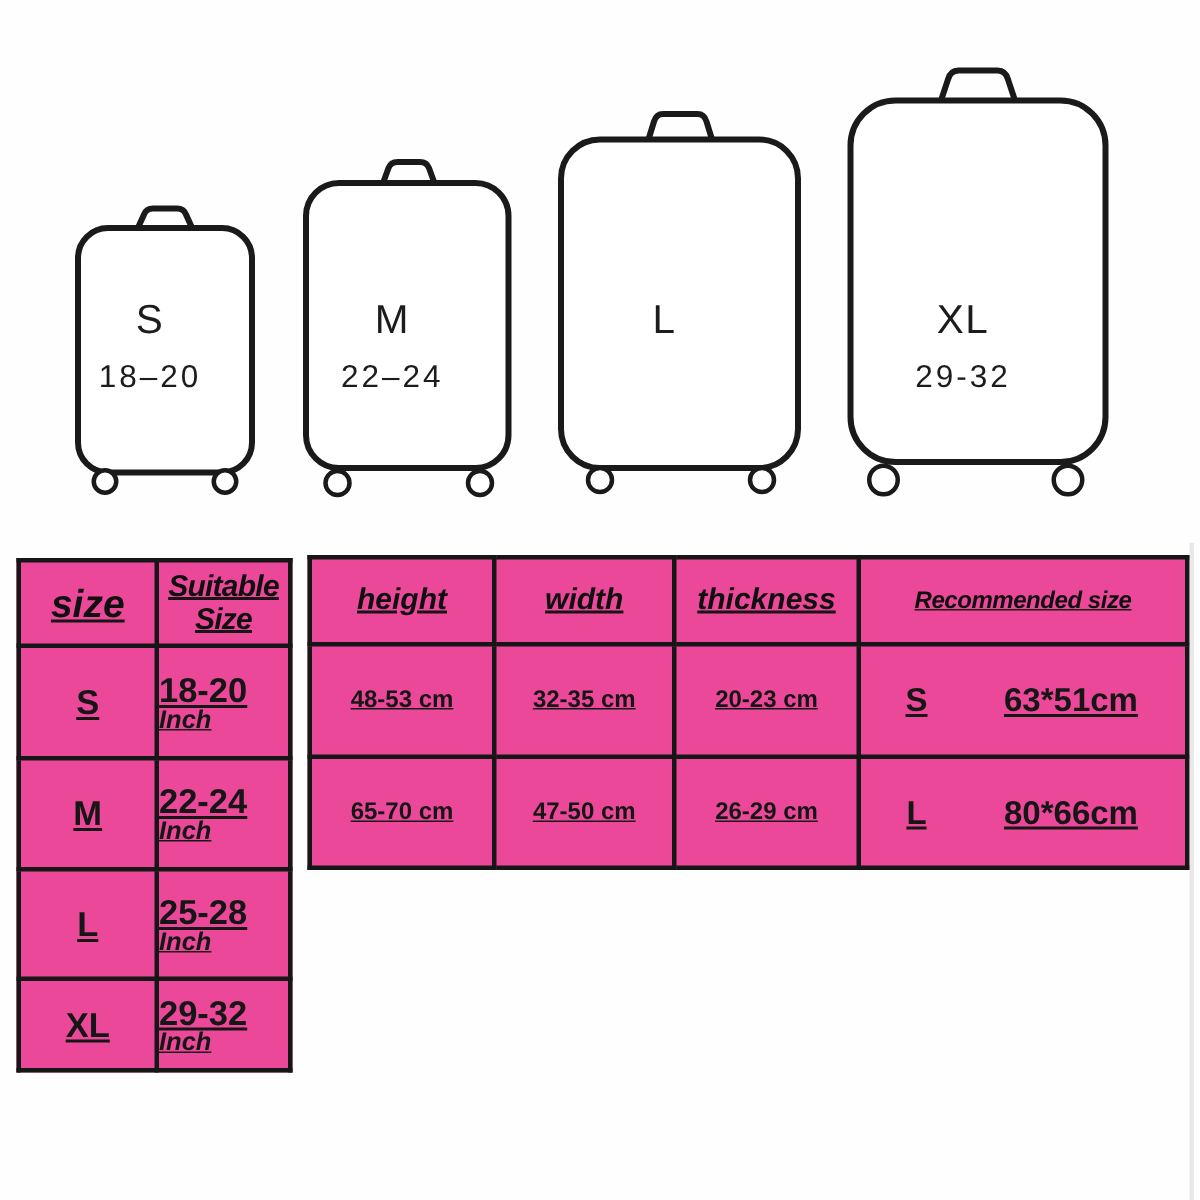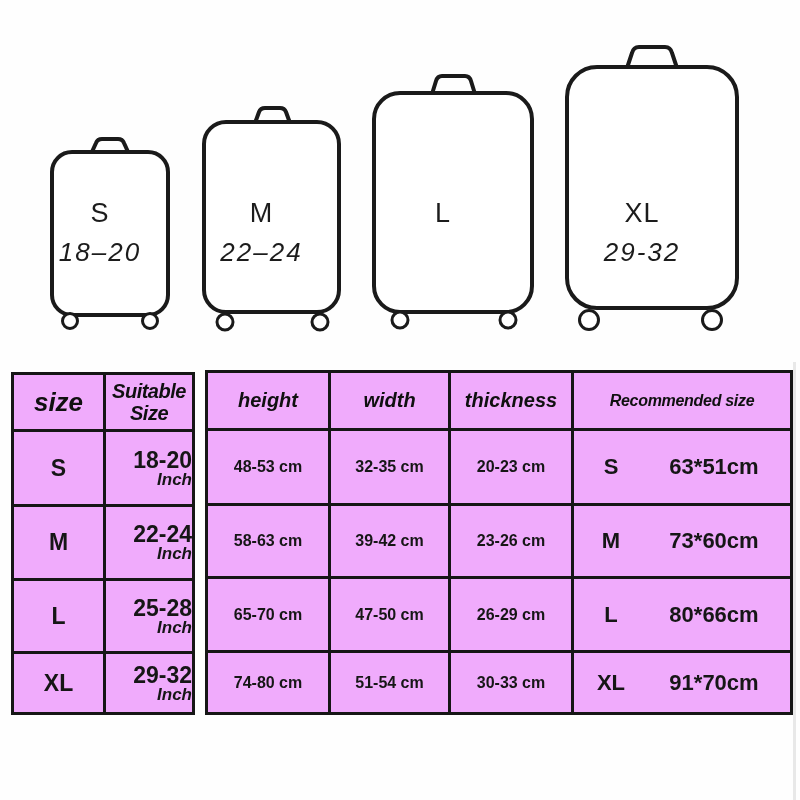--- a/index.html
+++ b/index.html
@@ -9,31 +9,31 @@
   }
   
   .case-svg{position:absolute;}
   .case-label{
     position:absolute;text-align:center;color:#1c1c1c;
   }
   .case-label .case-name{
     font-size:27px;line-height:33px;letter-spacing:1px;font-weight:normal;
   }
   .case-label .case-range{
-    font-size:26px;line-height:44px;letter-spacing:2px;font-weight:normal;font-style:italic;
+    font-size:21px;line-height:44px;letter-spacing:2px;font-weight:normal;
   }
   
-  table{border-collapse:collapse;position:absolute;table-layout:fixed;background:#f0abfc;}
+  table{border-collapse:collapse;position:absolute;table-layout:fixed;background:#ec4899;text-decoration:underline;}
   td,th{border:3px solid #161616;text-align:center;vertical-align:middle;padding:0;overflow:hidden;}
   .hdr{font-weight:bold;font-style:italic;color:#101010;}
   #size-table{left:11px;top:372px;width:181px;}
   #size-table .hdr-size{font-size:26px;}
   #size-table .hdr-suitable{font-size:20px;line-height:1.12;letter-spacing:-0.5px;}
   #size-table .size-letter{font-size:23px;font-weight:bold;}
-  .range-wrap{display:flex;flex-direction:column;align-items:flex-end;justify-content:center;}
+  .range-wrap{display:flex;flex-direction:column;align-items:flex-start;justify-content:center;}
   .range-val{font-size:23px;font-weight:bold;line-height:1;}
   .range-unit{font-size:17px;font-weight:bold;font-style:italic;line-height:0.9;margin-top:0px;}
   #dim-table{left:205px;top:370px;width:585px;}
   #dim-table .hdr{font-size:20px;}
   #dim-table .hdr-rec{font-size:16px;letter-spacing:-0.3px;}
   .dim-val{font-size:16px;font-weight:bold;}
   .rec-wrap{display:flex;align-items:center;justify-content:center;gap:30px;}
   .rec-letter{font-size:22px;font-weight:bold;width:34px;text-align:center;}
   .rec-dim{font-size:22px;font-weight:bold;width:112px;text-align:center;}
   
@@ -154,50 +154,28 @@
       <td class="dim-val">48-53 cm</td>
       <td class="dim-val">32-35 cm</td>
       <td class="dim-val">20-23 cm</td>
       <td>
         <div class="rec-wrap">
           <span class="rec-letter">S</span>
           <span class="rec-dim">63*51cm</span>
         </div>
       </td>
     </tr>
-    <tr style="height:73px;">
-      <td class="dim-val">58-63 cm</td>
-      <td class="dim-val">39-42 cm</td>
-      <td class="dim-val">23-26 cm</td>
-      <td>
-        <div class="rec-wrap">
-          <span class="rec-letter">M</span>
-          <span class="rec-dim">73*60cm</span>
-        </div>
-      </td>
-    </tr>
     <tr style="height:74px;">
       <td class="dim-val">65-70 cm</td>
       <td class="dim-val">47-50 cm</td>
       <td class="dim-val">26-29 cm</td>
       <td>
         <div class="rec-wrap">
           <span class="rec-letter">L</span>
           <span class="rec-dim">80*66cm</span>
         </div>
       </td>
     </tr>
-    <tr style="height:62px;">
-      <td class="dim-val">74-80 cm</td>
-      <td class="dim-val">51-54 cm</td>
-      <td class="dim-val">30-33 cm</td>
-      <td>
-        <div class="rec-wrap">
-          <span class="rec-letter">XL</span>
-          <span class="rec-dim">91*70cm</span>
-        </div>
-      </td>
-    </tr>
   </tbody>
     </table>
 
   <div class="edge-artifact"></div>
 </div>
 
 </body></html>

